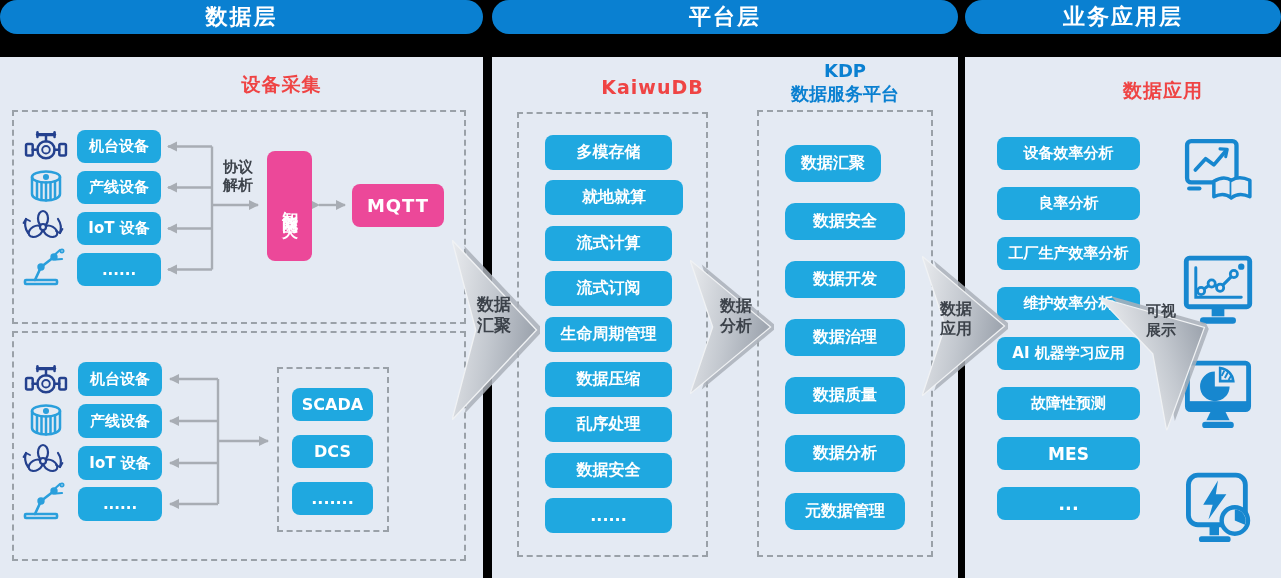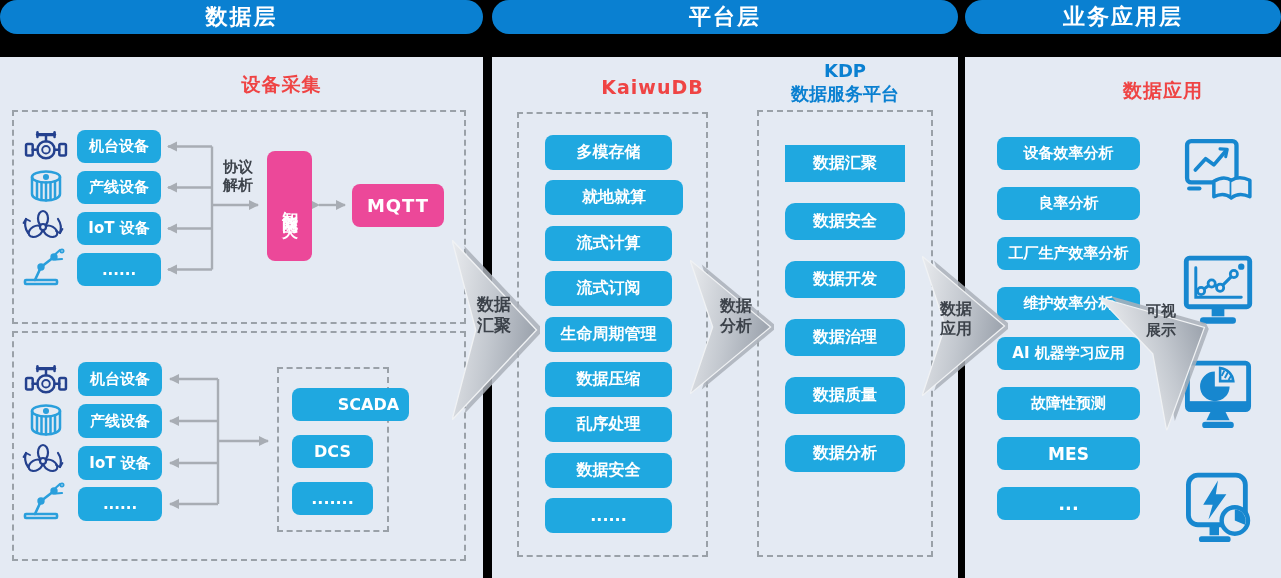--- a/index.html
+++ b/index.html
@@ -195,21 +195,21 @@
     <svg class="icon" style="left:22px;top:480px;" width="46" height="40">
         <use href="#sym-arm"></use>
       </svg>
 
     <div class="box" style="left:78px;top:362px;width:84px;height:34px;">机台设备</div>
     <div class="box" style="left:78px;top:404px;width:84px;height:34px;">产线设备</div>
     <div class="box" style="left:78px;top:446px;width:84px;height:34px;">IoT 设备</div>
     <div class="box" style="left:78px;top:487px;width:84px;height:34px;">......</div>
 
     <div class="dashed" style="left:277px;top:367px;width:108px;height:161px;"></div>
-    <div class="box sm" style="left:292px;top:388px;width:81px;height:33px;padding-left:36px;">SCADA</div>
+    <div class="box sm" style="left:292px;top:388px;width:81px;height:33px;">SCADA</div>
     <div class="box sm" style="left:292px;top:435px;width:81px;height:33px;">DCS</div>
     <div class="box sm" style="left:292px;top:482px;width:81px;height:33px;">.......</div>
 
     <svg class="connectors" width="483" height="578">
       <g stroke="#a8adb4" stroke-width="2.4" fill="none">
         <line x1="212" y1="146.5" x2="168" y2="146.5" marker-end="url(#ah)"></line>
         <line x1="212" y1="187.5" x2="168" y2="187.5" marker-end="url(#ah)"></line>
         <line x1="212" y1="228.5" x2="168" y2="228.5" marker-end="url(#ah)"></line>
         <line x1="212" y1="269.5" x2="168" y2="269.5" marker-end="url(#ah)"></line>
         <line x1="212" y1="146.5" x2="212" y2="269.5"></line>
@@ -243,26 +243,27 @@
     <div class="box sm" style="left:53px;top:407px;width:127px;height:35px;">乱序处理</div>
     <div class="box sm" style="left:53px;top:453px;width:127px;height:35px;">数据安全</div>
     <div class="box sm" style="left:53px;top:498px;width:127px;height:35px;">......</div>
 
     <div class="kdp-title" style="left:265px;top:60px;width:176px;">
       <div>KDP</div>
       <div>数据服务平台</div>
     </div>
     <div class="dashed" style="left:265px;top:110px;width:172px;height:443px;"></div>
 
-    <div class="box sm" style="left:293px;top:145px;width:120px;height:37px;border-radius:0;">数据汇聚</div>
+    <div class="box sm" style="left:293px;top:145px;width:96px;height:37px;border-radius:12px;">数据汇聚</div>
     <div class="box sm" style="left:293px;top:203px;width:120px;height:37px;border-radius:10px;">数据安全</div>
     <div class="box sm" style="left:293px;top:261px;width:120px;height:37px;border-radius:10px;">数据开发</div>
     <div class="box sm" style="left:293px;top:319px;width:120px;height:37px;border-radius:10px;">数据治理</div>
     <div class="box sm" style="left:293px;top:377px;width:120px;height:37px;border-radius:10px;">数据质量</div>
     <div class="box sm" style="left:293px;top:435px;width:120px;height:37px;border-radius:10px;text-align:right;">数据分析</div>
+    <div class="box sm" style="left:293px;top:493px;width:120px;height:37px;border-radius:10px;">元数据管理</div>
   </div>
 
   <div class="panel" style="left:965px;width:316px;">
     <div class="panel-header">
       <span>业务应用层</span>
     </div>
     <div class="panel-body"></div>
     <div class="sec-title" style="left:0;top:78px;width:316px;">数据应用</div>
 
     <div class="box" style="left:32px;top:137px;width:143px;height:33px;">设备效率分析</div>

